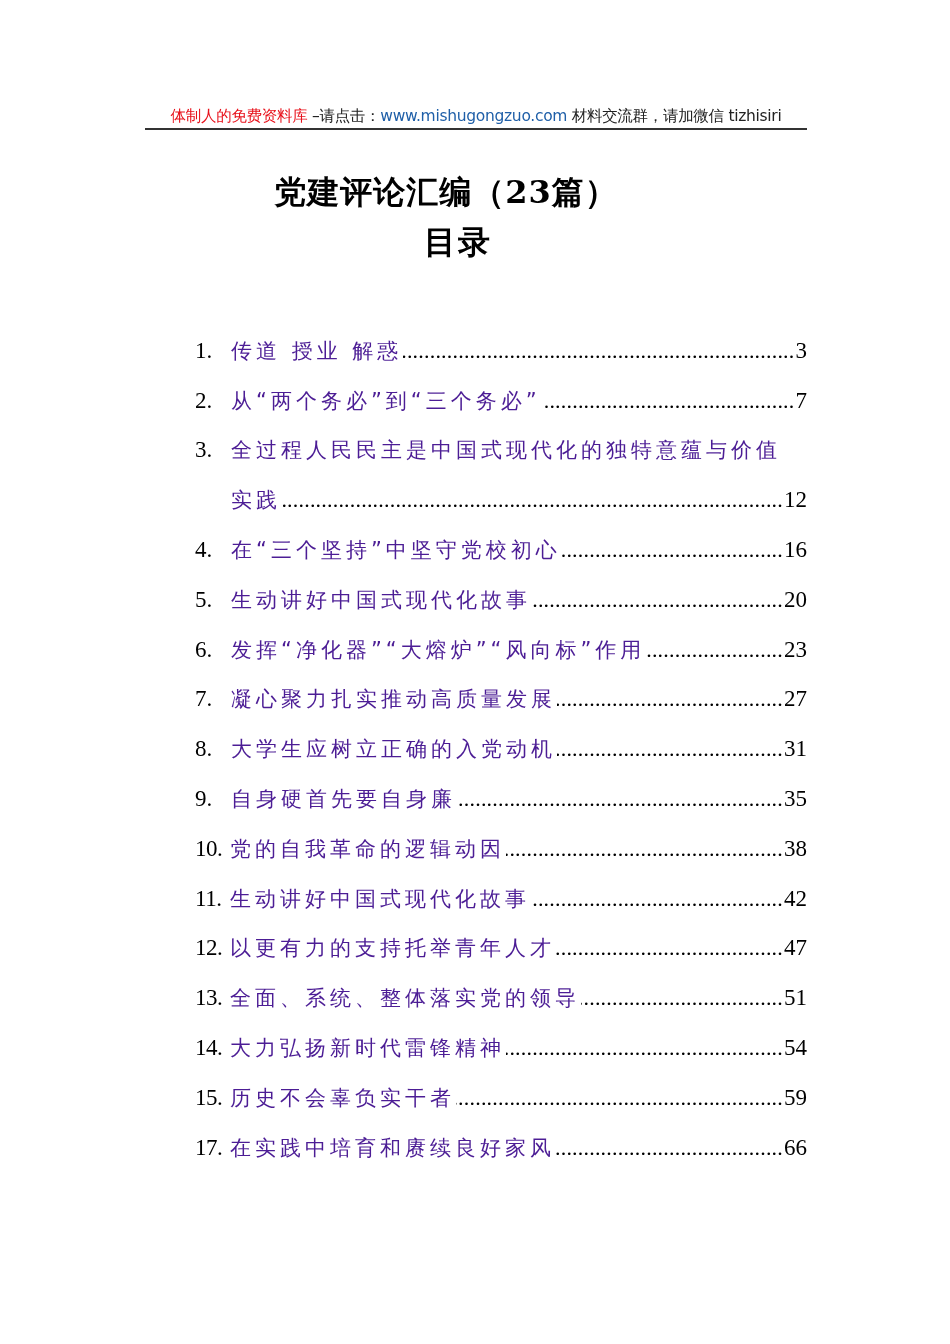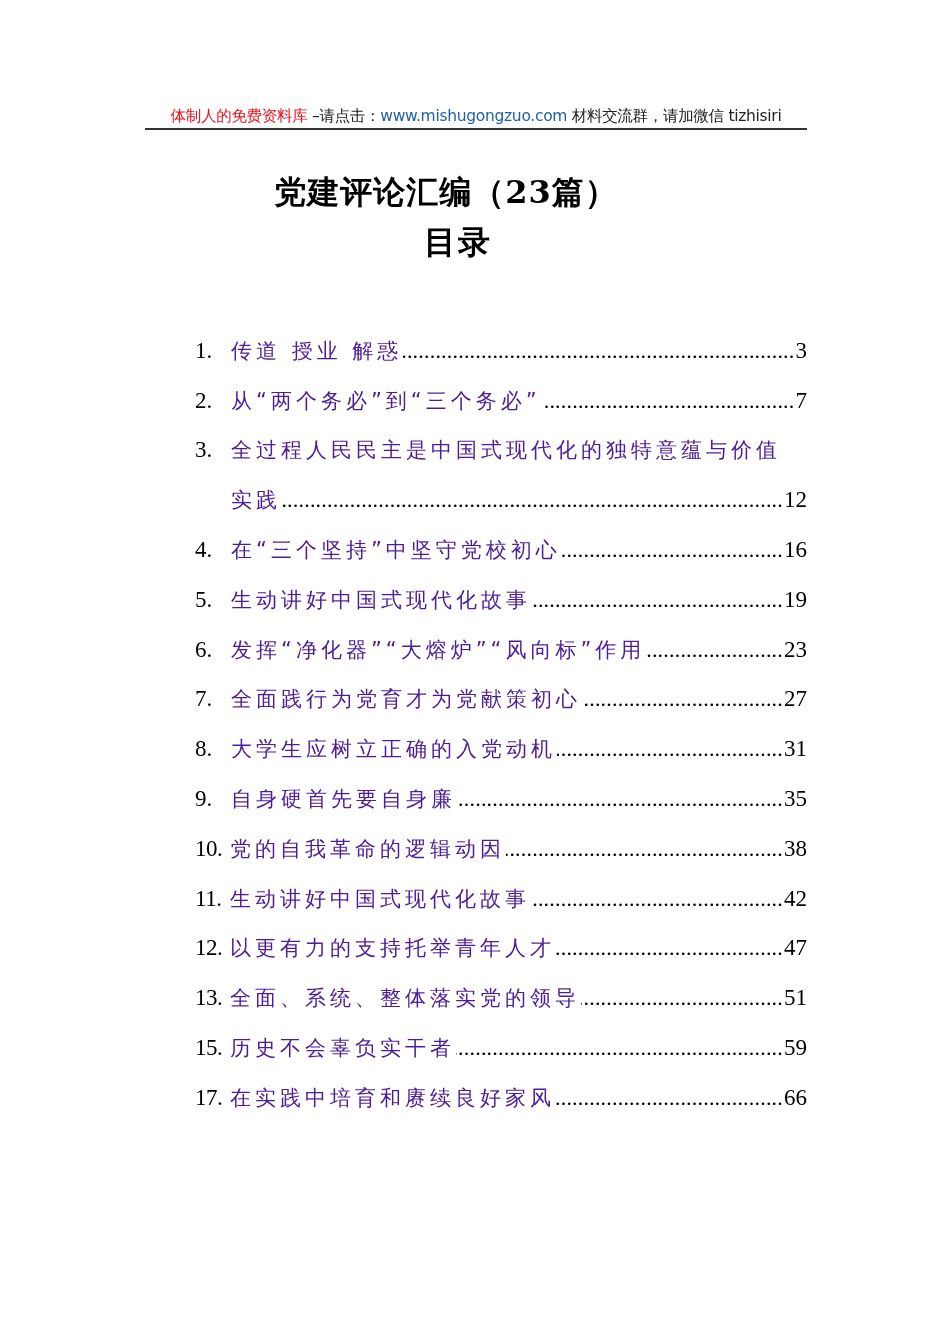--- a/index.html
+++ b/index.html
@@ -142,33 +142,33 @@
     <span class="toc-num">4.</span>
     <span class="toc-title">在“三个坚持”中坚守党校初心</span>
     <span class="toc-dots"></span>
     <span class="toc-page">16</span>
   </div>
 
   <div class="toc-entry">
     <span class="toc-num">5.</span>
     <span class="toc-title">生动讲好中国式现代化故事</span>
     <span class="toc-dots"></span>
-    <span class="toc-page">19</span>
+    <span class="toc-page">20</span>
   </div>
 
   <div class="toc-entry">
     <span class="toc-num">6.</span>
     <span class="toc-title">发挥“净化器”“大熔炉”“风向标”作用</span>
     <span class="toc-dots"></span>
     <span class="toc-page">23</span>
   </div>
 
   <div class="toc-entry">
     <span class="toc-num">7.</span>
-    <span class="toc-title">全面践行为党育才为党献策初心</span>
+    <span class="toc-title">凝心聚力扎实推动高质量发展</span>
     <span class="toc-dots"></span>
     <span class="toc-page">27</span>
   </div>
 
   <div class="toc-entry">
     <span class="toc-num">8.</span>
     <span class="toc-title">大学生应树立正确的入党动机</span>
     <span class="toc-dots"></span>
     <span class="toc-page">31</span>
   </div>
@@ -201,20 +201,26 @@
     <span class="toc-page">47</span>
   </div>
 
   <div class="toc-entry">
     <span class="toc-num wide">13.</span>
     <span class="toc-title">全面、系统、整体落实党的领导</span>
     <span class="toc-dots"></span>
     <span class="toc-page">51</span>
   </div>
 
+  <div class="toc-entry">
+    <span class="toc-num wide">14.</span>
+    <span class="toc-title">大力弘扬新时代雷锋精神</span>
+    <span class="toc-dots"></span>
+    <span class="toc-page">54</span>
+  </div>
 
   <div class="toc-entry">
     <span class="toc-num wide">15.</span>
     <span class="toc-title">历史不会辜负实干者</span>
     <span class="toc-dots"></span>
     <span class="toc-page">59</span>
   </div>
 
 
   <div class="toc-entry">

